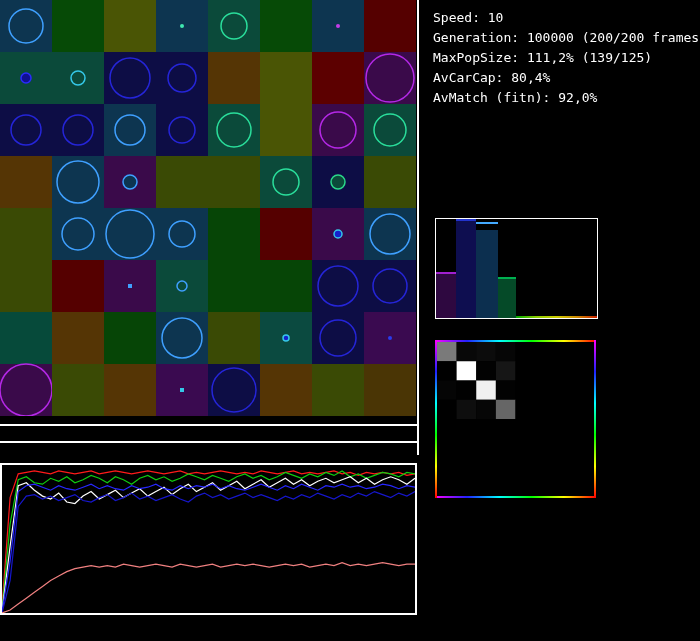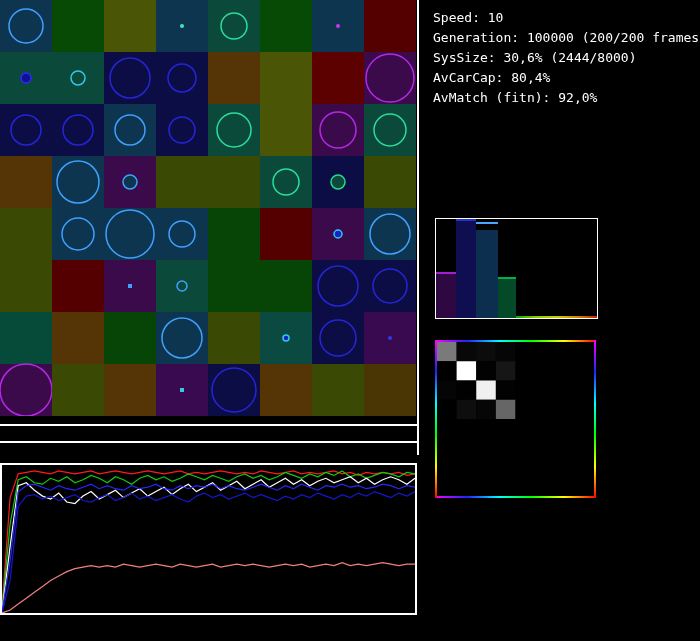--- a/index.html
+++ b/index.html
@@ -136,21 +136,21 @@
       <rect x="364" y="364" width="52" height="52" fill="#4a3505"></rect>
     </svg>
 
   <div class="sep" style="left:417px;top:0;width:2px;height:455px;"></div>
   <div class="sep" style="left:0;top:424px;width:419px;height:2px;"></div>
   <div class="sep" style="left:0;top:441px;width:419px;height:2px;"></div>
 
   <div id="stats-panel">
       <div class="stat-line">Speed: 10</div>
       <div class="stat-line">Generation: 100000 (200/200 frames)</div>
-      <div class="stat-line">SysSize: 30,6% (2444/8000)</div>
+      <div class="stat-line">MaxPopSize: 111,2% (139/125)</div>
       <div class="stat-line">AvCarCap: 80,4%</div>
       <div class="stat-line">AvMatch (fitn): 92,0%</div>
     </div>
 
   <div id="bar-box">
     <span class="bar-label" style="left:19px;top:70px;">m</span>
     <span class="bar-label" style="left:32px;top:70px;">f</span>
   <div class="bar" style="left: 0px; width: 20px; height: 46px; background: rgb(46, 8, 64);">
         <div class="bar-cap" style="background: rgb(160, 32, 208);"></div>
       </div>

